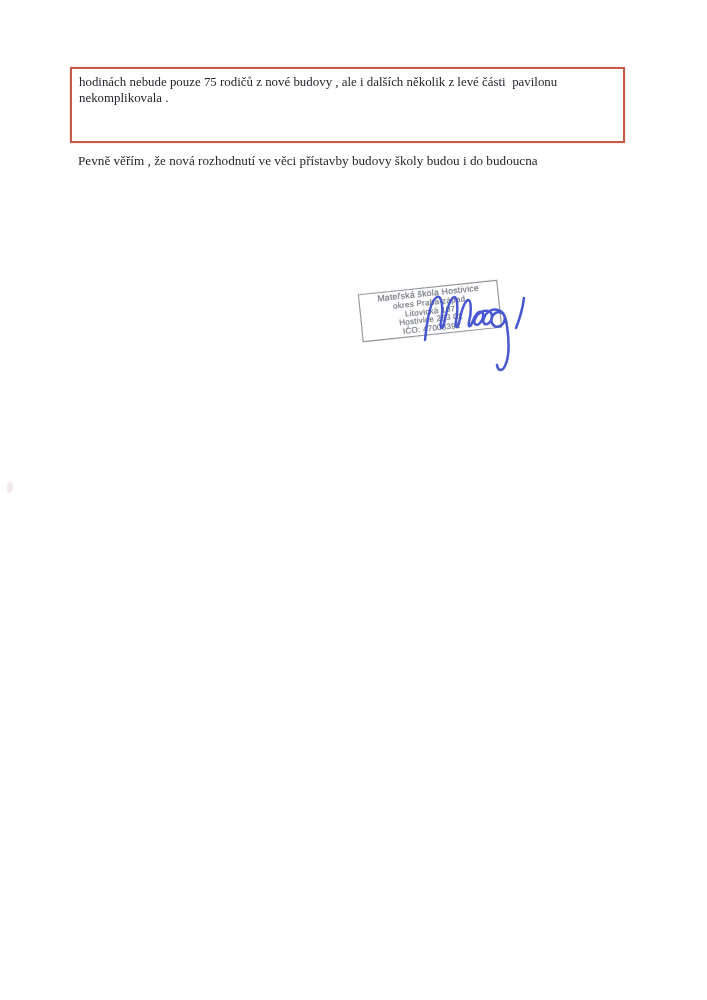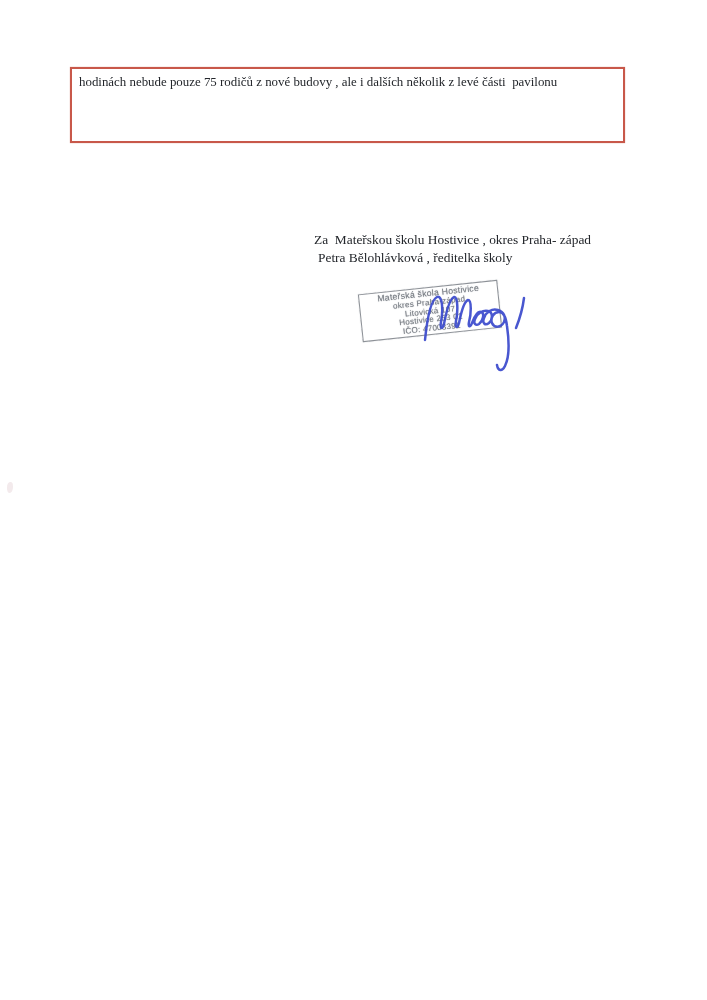--- a/index.html
+++ b/index.html
@@ -94,29 +94,27 @@
     opacity: .85;
   }
 </style>
 </head>
 <body>
 
 <div class="page">
 
   <div class="highlight-box">
     <div class="line">hodinách nebude pouze 75 rodičů z nové budovy , ale i dalších několik z levé části  pavilonu</div>
+    <div class="line">nekomplikovala .</div>
   </div>
 
   <div class="closing">
+    <div class="line">Pevně věřím , že nová rozhodnutí ve věci přístavby budovy školy budou i do budoucna</div>
   </div>
 
-  <div class="signoff">
-    <div class="line">Za  Mateřskou školu Hostivice , okres Praha- západ</div>
-    <div class="line indent">Petra Bělohlávková , ředitelka školy</div>
-  </div>
 
   <div class="stamp">
     <div class="s-line first">Mateřská škola Hostivice</div>
     <div class="s-line">okres Praha-západ</div>
     <div class="s-line">Litovická 107</div>
     <div class="s-line">Hostivice 253 01</div>
     <div class="s-line">IČO: 47003391</div>
   </div>
 
   <svg class="signature-svg" viewBox="0 0 140 112" xmlns="http://www.w3.org/2000/svg">

